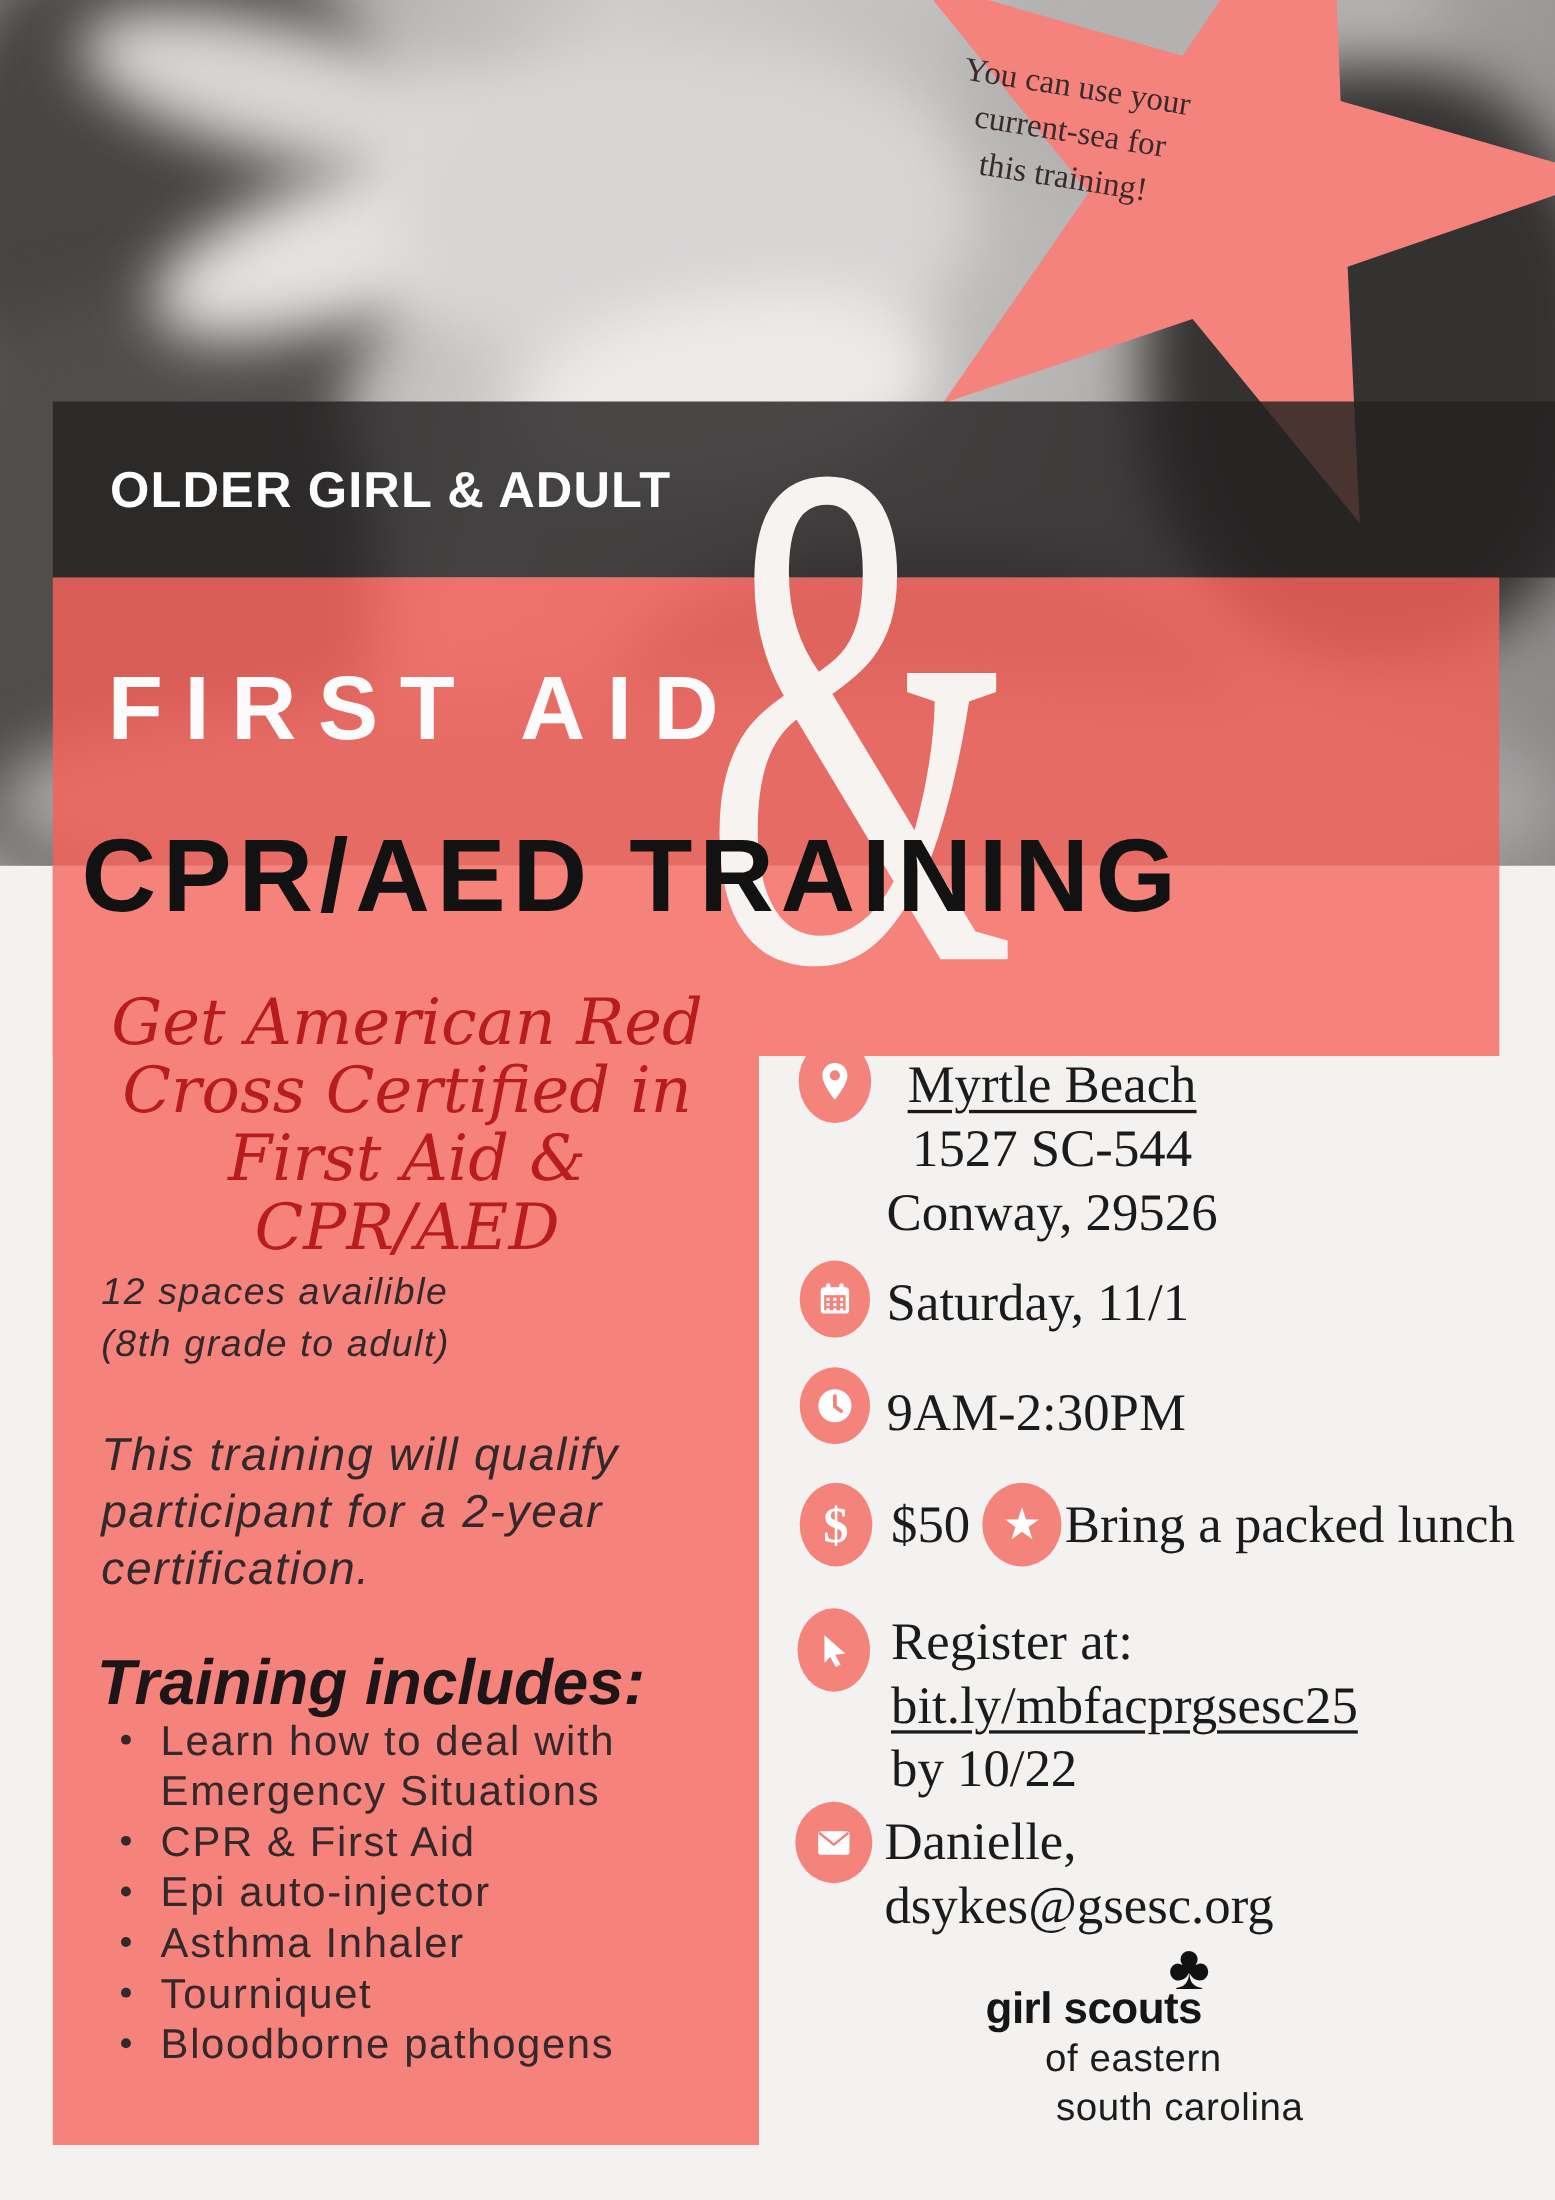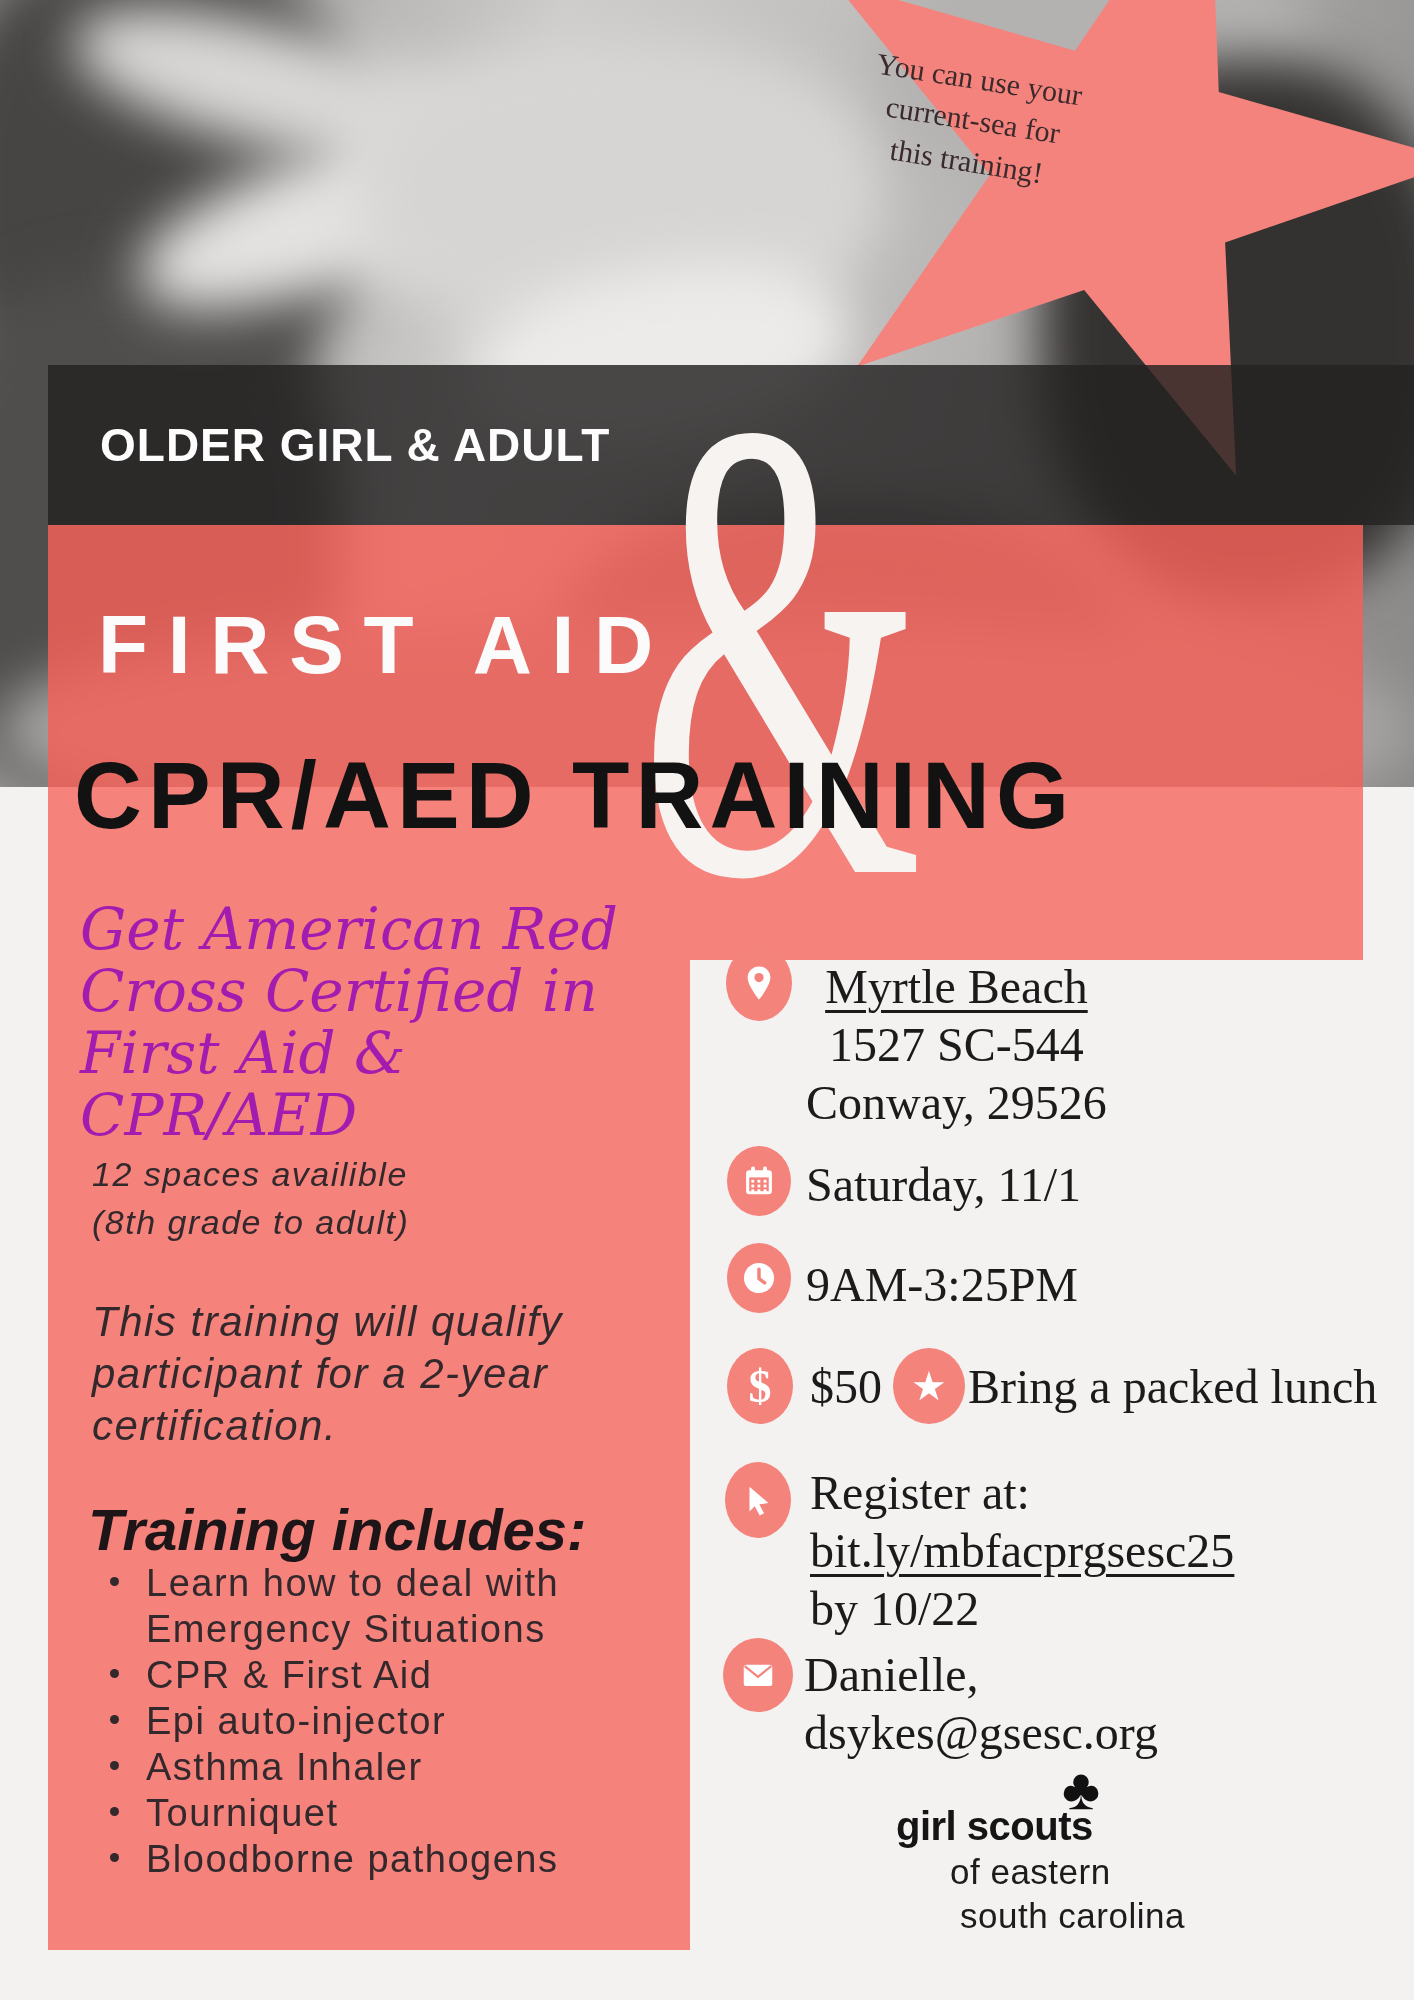--- a/index.html
+++ b/index.html
@@ -28,23 +28,23 @@
   .coral-wide{left:48px;top:787px;width:1315px;height:173px;background:#f5827b;}
   .coral-col{left:48px;top:787px;width:642px;height:1163px;background:#f5827b;}
 
   .amp{left:530px;top:320px;width:490px;height:660px;line-height:660px;text-align:center;
        font-family:"Liberation Serif",serif;font-size:660px;color:#f6f3f1;
        transform:scaleX(0.55);z-index:3;}
   .title1{left:98px;top:598px;color:#fcfbfb;font-weight:700;font-size:82px;letter-spacing:0.24em;z-index:4;}
   .title2{left:74px;top:742px;color:#121212;font-weight:700;font-size:94px;letter-spacing:0.065em;z-index:4;white-space:nowrap;}
 
   
-  .headline{left:80px;top:898px;width:580px;color:#a21caf;z-index:4;
+  .headline{left:80px;top:898px;width:580px;color:#b91c1c;z-index:4;
             font-family:"DejaVu Serif","Liberation Serif",serif;font-style:italic;
-            font-size:58px;line-height:62px;}
+            font-size:58px;line-height:62px;text-align:center;}
   .ital{font-style:italic;color:#33282c;letter-spacing:1.5px;z-index:4;}
   .spaces{left:92px;top:1150px;font-size:34px;line-height:48px;}
   .qualify{left:92px;top:1296px;font-size:42px;line-height:52px;}
   .includes{left:88px;top:1496px;font-size:58px;font-weight:700;font-style:italic;color:#1e1518;z-index:4;}
   .bullets{left:108px;top:1560px;width:500px;z-index:4;color:#33282c;font-size:38px;line-height:46px;letter-spacing:1.5px;}
   .bullets .row{display:flex;align-items:flex-start;}
   .b-dot{flex:0 0 auto;width:9px;height:9px;border-radius:50%;background:#33282c;margin:17px 27px 0 2px;}
 
   
   .serif{font-family:"Liberation Serif",serif;color:#1b1b1b;z-index:4;}
@@ -174,21 +174,21 @@
     </svg>
   </div>
   <div class="abs serif detail-text" style="left:806px;top:1156px;">Saturday, 11/1</div>
 
   <div class="abs icon-bubble" style="left:727px;top:1243px;width:64px;height:70px;">
     <svg width="38" height="38" viewBox="0 0 24 24">
       <circle cx="12" cy="12" r="9.5" fill="#ffffff"></circle>
       <path d="M12 6.4v6l3.6 2.7" stroke="#f4837c" stroke-width="2.2" fill="none" stroke-linecap="round" stroke-linejoin="round"></path>
     </svg>
   </div>
-  <div class="abs serif detail-text" style="left:806px;top:1256px;">9AM-3:25PM</div>
+  <div class="abs serif detail-text" style="left:806px;top:1256px;">9AM-2:30PM</div>
 
   <div class="abs icon-bubble" style="left:727px;top:1348px;font-family:'Liberation Serif',serif;font-weight:700;font-size:46px;">
     <span>$</span>
   </div>
   <div class="abs serif detail-text" style="left:810px;top:1358px;">$50</div>
   <div class="abs icon-bubble price-star" style="left:893px;top:1348px;width:72px;height:76px;">
     <span>★</span>
   </div>
   <div class="abs serif detail-text" style="left:968px;top:1358px;">Bring a packed lunch</div>
 

